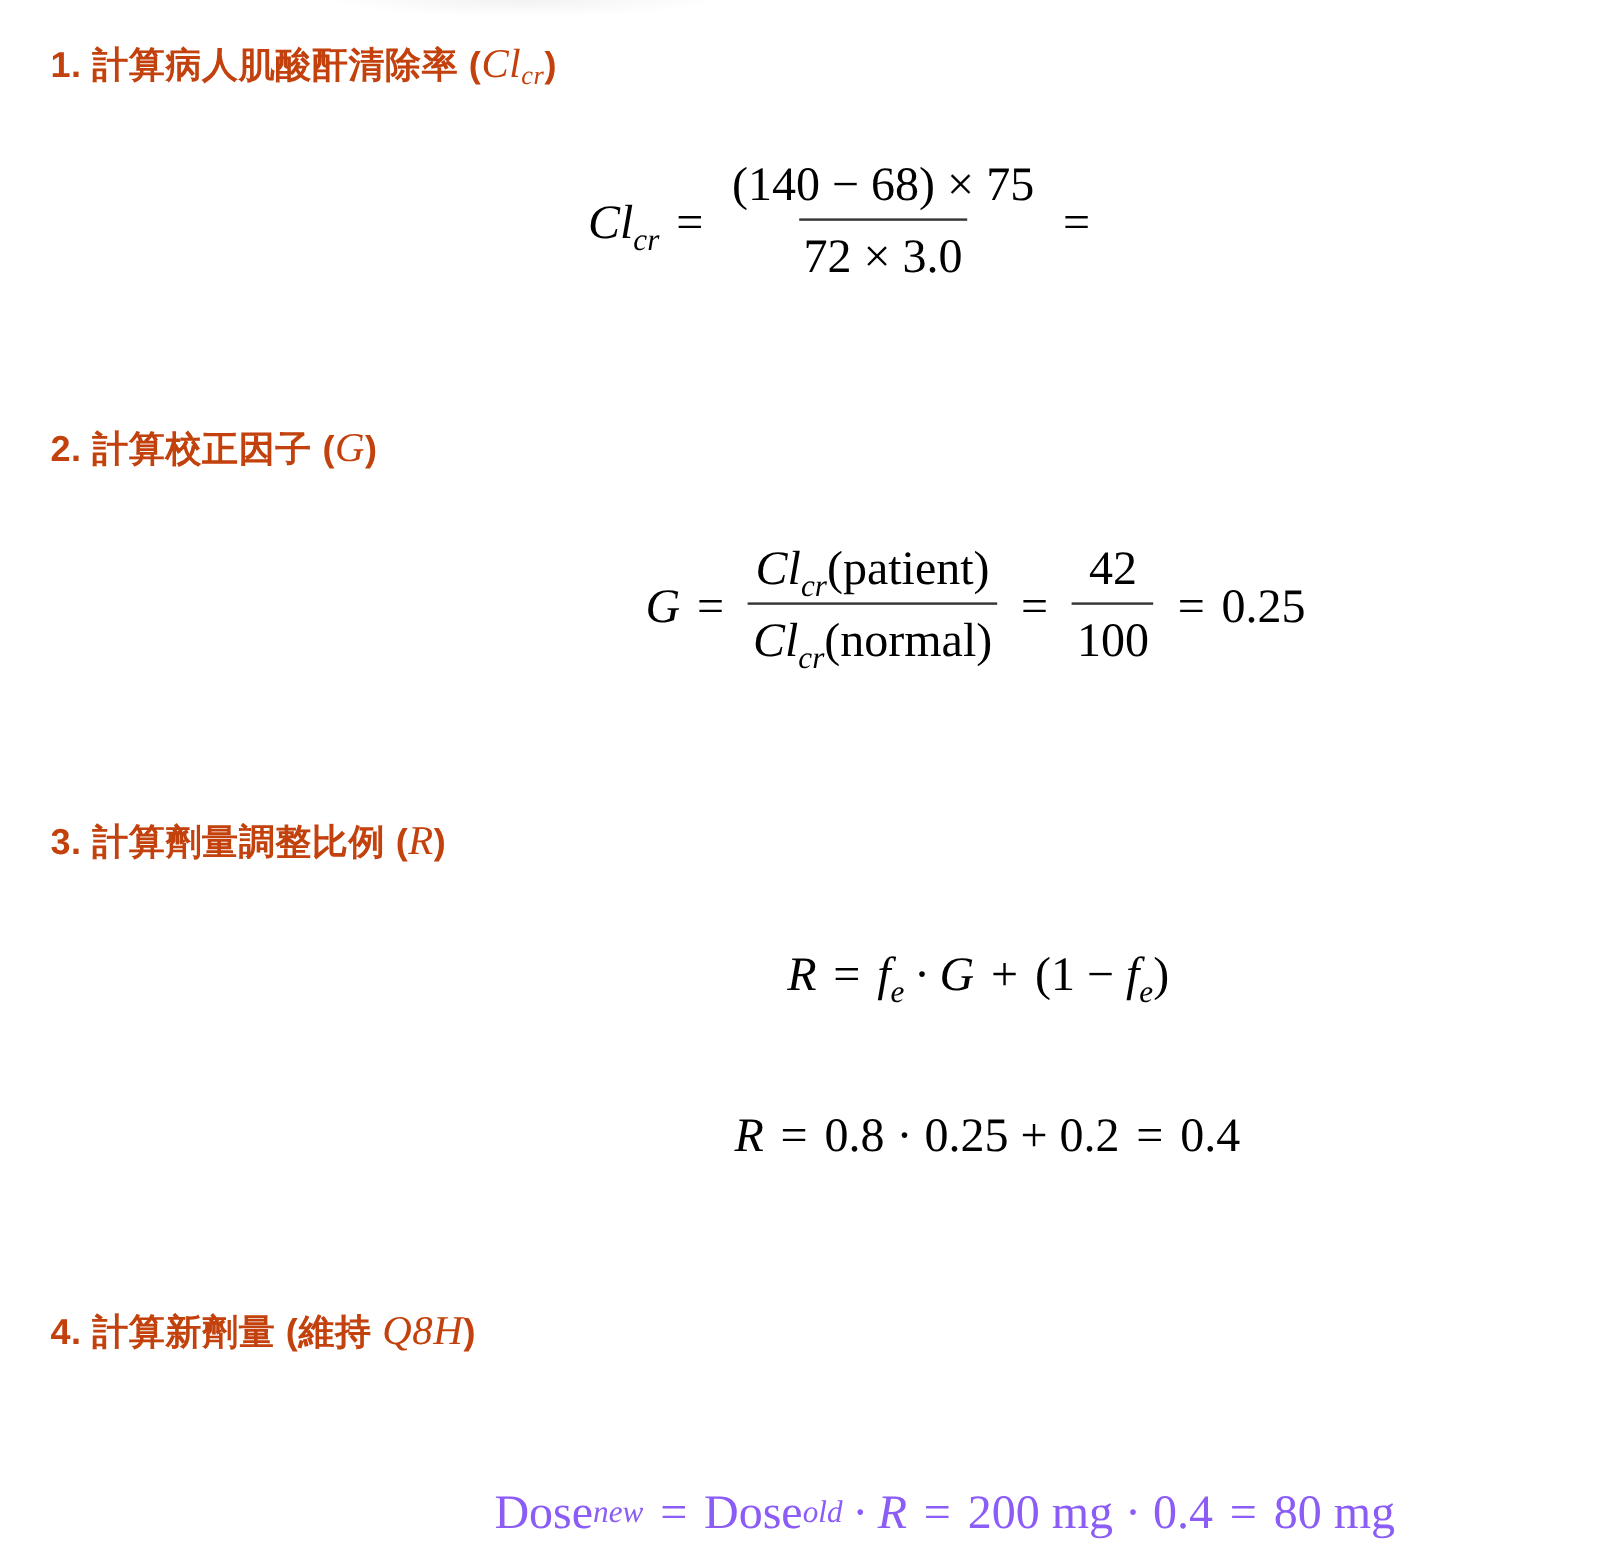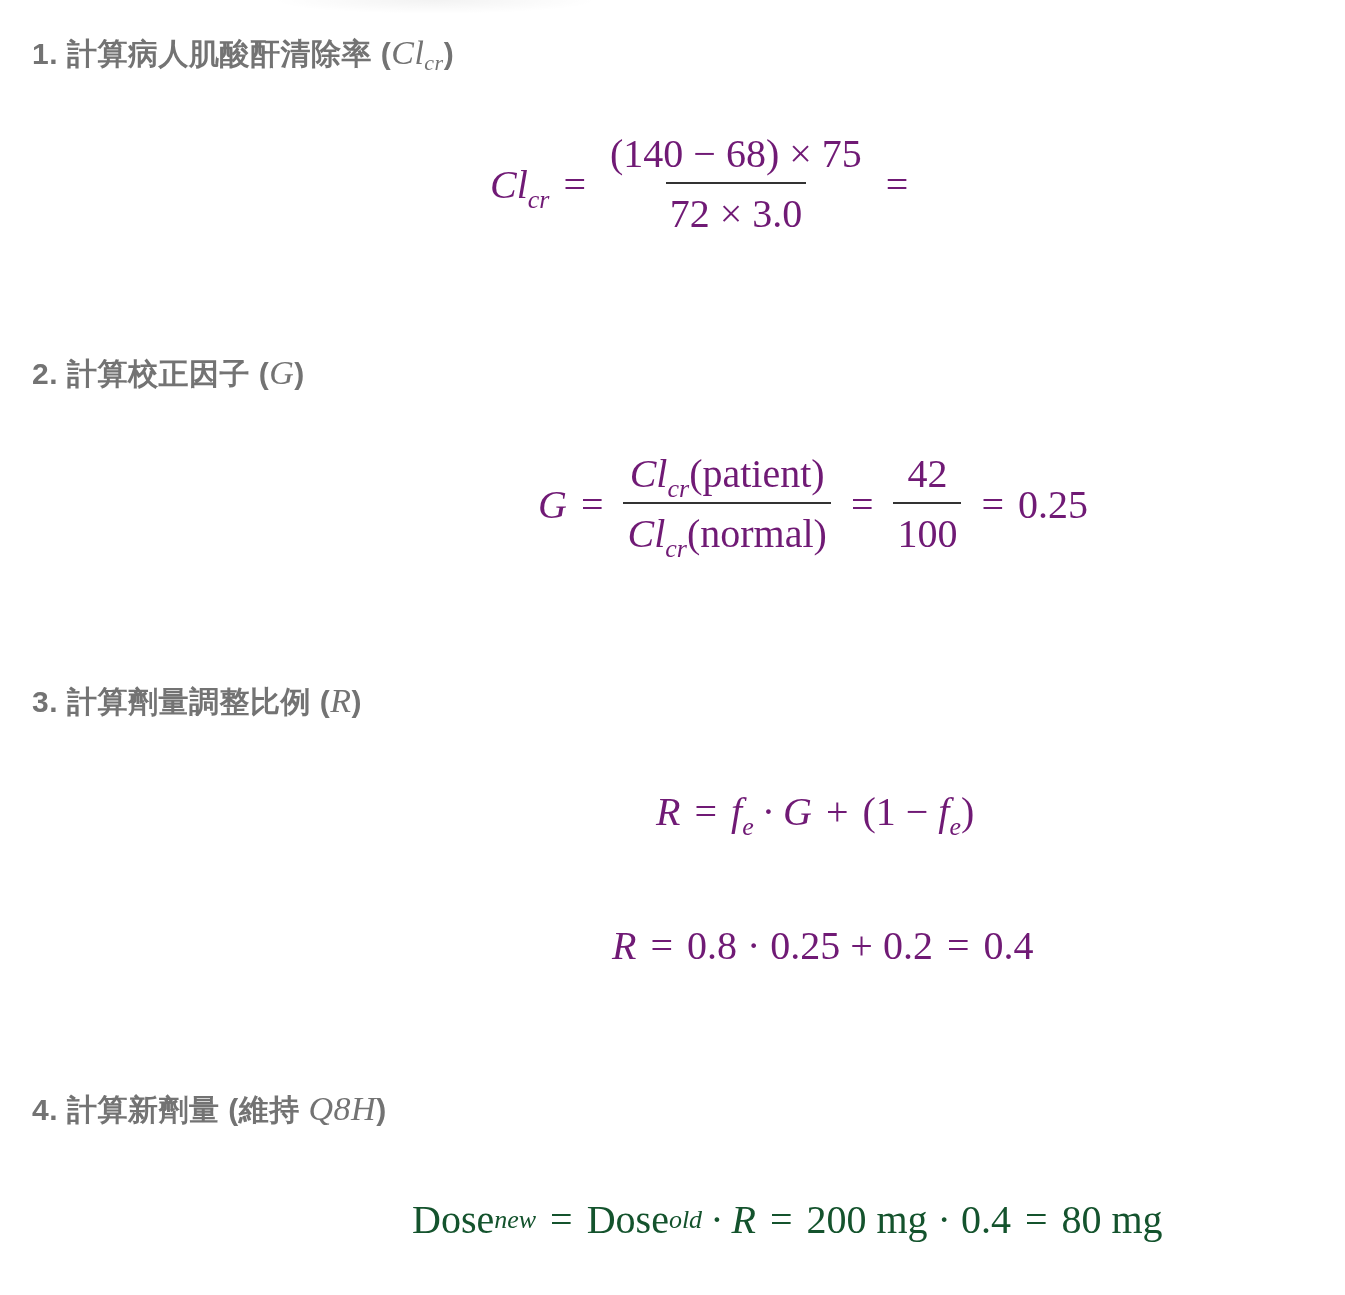--- a/index.html
+++ b/index.html
@@ -1,31 +1,31 @@
 <!DOCTYPE html>
 <html><head>
 <meta charset="utf-8">
 <style>
   html, body { margin:0; padding:0; background:#ffffff; }
   body { width:1345px; height:1295px; position:relative; overflow:hidden; color:#1a1a1a; }
   .top-shade { position:absolute; left:270px; top:0; width:330px; height:14px;
     background: radial-gradient(ellipse at center top, rgba(0,0,0,0.05), rgba(0,0,0,0) 70%); }
-  .heading { position:absolute; left:32px; font-family:"Liberation Sans","DejaVu Sans",sans-serif;
-    font-weight:bold; font-size:30px; color:#737373; white-space:nowrap; letter-spacing:0.5px; }
+  .heading { position:absolute; left:42px; font-family:"Liberation Sans","DejaVu Sans",sans-serif;
+    font-weight:bold; font-size:30px; color:#c2410c; white-space:nowrap; letter-spacing:0.5px; }
   .heading .m { font-family:"Liberation Serif","DejaVu Serif",serif; font-style:italic; font-weight:normal; font-size:34px; }
   .heading .m sub { font-size:22px; vertical-align:-6px; }
-  .math { position:absolute; font-family:"Liberation Serif","DejaVu Serif",serif; font-size:40px; color:#701a75;
+  .math { position:absolute; font-family:"Liberation Serif","DejaVu Serif",serif; font-size:40px; color:#000000;
     white-space:nowrap; display:flex; align-items:center; }
   .math i { font-style:italic; }
   .math sub { font-size:26px; font-style:italic; vertical-align:-10px; line-height:0; }
   .op { margin:0 14px; }
   .frac { display:inline-flex; flex-direction:column; align-items:center; margin:0 6px;justify-content:space-between; }
   .frac .num { padding:0 4px 6px; line-height:1.1; }
   .frac .den { padding:8px 4px 0; line-height:1.1; border-top:2px solid #333; }
-  .dose { color:#14532d; }
+  .dose { color:#8b5cf6;margin-top:40px; }
 </style>
 </head>
 <body>
 
 <div class="top-shade"></div>
 
 <div class="heading" style="top:34px;">
   <span>1.</span>
   <span>計算病人肌酸酐清除率</span>
   (<span class="m"><span>Cl</span><sub>cr</sub></span>)

